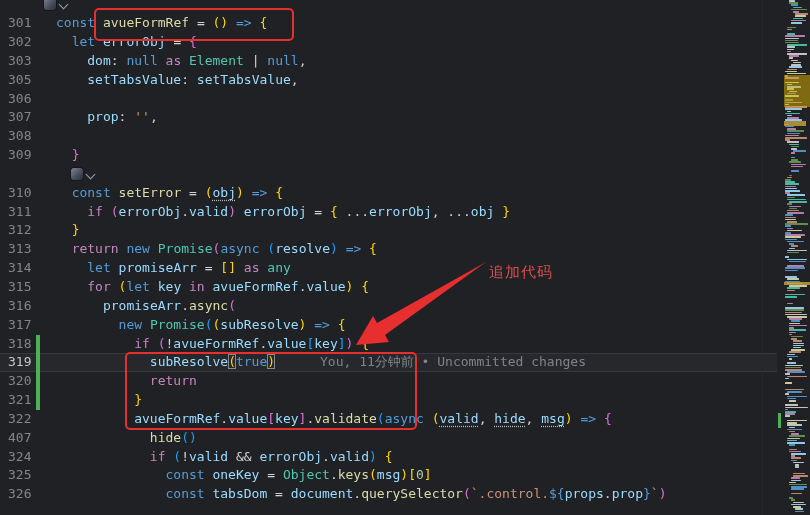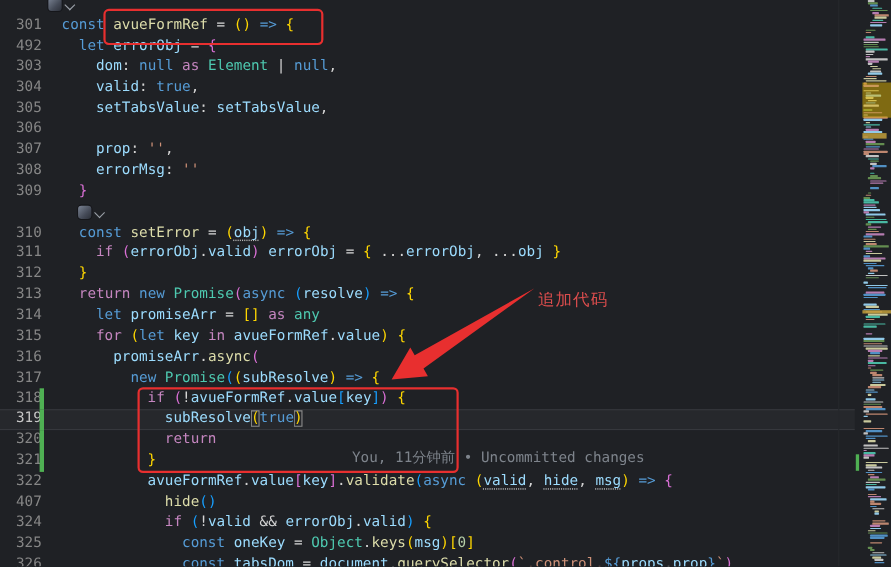--- a/index.html
+++ b/index.html
@@ -1,61 +1,60 @@
 <!DOCTYPE html>
 <html style="--red: #e82f2f; --green: #4fb053; --blame-gray: #7e848c;"><head>
 <meta charset="utf-8">
 <style>
   html,body{margin:0;padding:0;background:#1f2125;}
   #screen{position:relative;width:810px;height:515px;overflow:hidden;background:#1f2125;
     font-family:"DejaVu Sans Mono","Liberation Mono",monospace;font-size:13px;color:#d4d4d4;}
   #rows{position:absolute;top:-4.7px;left:0;width:810px;}
   .row{position:relative;height:18.85px;line-height:18.85px;white-space:pre;}
-  .num{position:absolute;left:8px;width:30px;color:#868686;text-align:right;}
+  .num{position:absolute;left:8px;width:30px;color:#868686;}
   .row.active .num{color:#c6c6c6;}
   .row.active::before{content:"";position:absolute;left:0;width:777px;top:0;height:100%;
     background:rgba(255,255,255,.035);border-top:1px solid #36383d;border-bottom:1px solid #36383d;box-sizing:border-box;}
   .chg{position:absolute;left:36px;width:4px;top:0;bottom:0;background:var(--green);}
   .code{position:absolute;left:56px;top:0;white-space:pre;}
   .ind{display:inline-block;width:2ch;height:100%;vertical-align:top;}
   .ind.g{box-shadow:inset 1px 0 0 #3b3e43;}
   .tok{display:inline;}
   .kw1{color:#569cd6;} .kw2{color:#c586c0;} .fn{color:#dcdcaa;} .vr{color:#9cdcfe;}
   .ty{color:#4ec9b0;} .st{color:#ce9178;} .nm{color:#b5cea8;}
   .b1{color:#ffd700;} .b2{color:#da70d6;} .b3{color:#179fff;}
   .du{text-decoration:underline dotted #b9b9b9;text-underline-offset:3px;}
   .bm{box-shadow:inset 0 0 0 1px #8a8a8a;}
-  .blame{position:absolute;left:320px;color:var(--blame-gray);margin-top:36px;}
+  .blame{position:absolute;left:320px;color:var(--blame-gray);}
   .bic{position:absolute;top:3px;width:12px;height:12px;border-radius:3px;
     background:linear-gradient(135deg,#7b8494,#454b58 60%,#2c3038);box-shadow:0 0 0 1px #15161a;}
   .chev{position:absolute;top:6px;width:6px;height:6px;border-left:1.6px solid #9aa0a8;border-bottom:1.6px solid #9aa0a8;transform:rotate(-45deg);}
   #mmdiv{position:absolute;left:762px;top:0;width:1px;height:515px;background:#26282c;}
   #minimap{position:absolute;left:784px;top:0;width:26px;height:515px;}
   #minimap i{position:absolute;height:1.5px;border-radius:.5px;opacity:.9;}
   .mm-mark{position:absolute;}
   #box1{position:absolute;left:94px;top:8px;width:196px;height:29px;border:2px solid var(--red);border-radius:5px;pointer-events:none;}
   #box2{position:absolute;left:125px;top:352px;width:288px;height:74px;border:2px solid var(--red);border-radius:5px;pointer-events:none;}
   #arrow{position:absolute;left:0;top:0;pointer-events:none;}
   #anno-label{position:absolute;left:489px;top:263px;font-family:"DejaVu Sans","Liberation Sans",sans-serif;
     font-size:15px;font-weight:500;color:#db4d4d;letter-spacing:1px;pointer-events:none;}
 </style>
 </head>
 <body>
 
 <div id="screen">
   <div id="rows">
       <div class="row"><span class="bic" style="left:44px"></span><span class="chev" style="left:60px"></span></div>
       <div class="row"><span class="num">301</span><span class="code"><span class="tok kw1">const</span><span class="tok "> </span><span class="tok fn">avueFormRef</span><span class="tok "> = </span><span class="tok b1">()</span><span class="tok "> </span><span class="tok kw1">=&gt;</span><span class="tok "> </span><span class="tok b1">{</span></span></div>
-      <div class="row"><span class="num">492</span><span class="code"><span class="ind"></span><span class="tok kw1">let</span><span class="tok "> </span><span class="tok vr">errorObj</span><span class="tok "> = </span><span class="tok b2">{</span></span></div>
+      <div class="row"><span class="num">302</span><span class="code"><span class="ind"></span><span class="tok kw1">let</span><span class="tok "> </span><span class="tok vr">errorObj</span><span class="tok "> = </span><span class="tok b2">{</span></span></div>
       <div class="row"><span class="num">303</span><span class="code"><span class="ind"></span><span class="ind g"></span><span class="tok vr">dom</span><span class="tok ">: </span><span class="tok kw1">null</span><span class="tok "> </span><span class="tok kw2">as</span><span class="tok "> </span><span class="tok ty">Element</span><span class="tok "> | </span><span class="tok kw1">null</span><span class="tok ">,</span></span></div>
-      <div class="row"><span class="num">304</span><span class="code"><span class="ind"></span><span class="ind g"></span><span class="tok vr">valid</span><span class="tok ">: </span><span class="tok kw1">true</span><span class="tok ">,</span></span></div>
       <div class="row"><span class="num">305</span><span class="code"><span class="ind"></span><span class="ind g"></span><span class="tok vr">setTabsValue</span><span class="tok ">: </span><span class="tok vr">setTabsValue</span><span class="tok ">,</span></span></div>
       <div class="row"><span class="num">306</span></div>
       <div class="row"><span class="num">307</span><span class="code"><span class="ind"></span><span class="ind g"></span><span class="tok vr">prop</span><span class="tok ">: </span><span class="tok st">''</span><span class="tok ">,</span></span></div>
-      <div class="row"><span class="num">308</span><span class="code"><span class="ind"></span><span class="ind g"></span><span class="tok vr">errorMsg</span><span class="tok ">: </span><span class="tok st">''</span></span></div>
+      <div class="row"><span class="num">308</span></div>
       <div class="row"><span class="num">309</span><span class="code"><span class="ind"></span><span class="tok b2">}</span></span></div>
       <div class="row"><span class="bic" style="left:71px"></span><span class="chev" style="left:87px"></span></div>
       <div class="row"><span class="num">310</span><span class="code"><span class="ind"></span><span class="tok kw1">const</span><span class="tok "> </span><span class="tok fn">setError</span><span class="tok "> = </span><span class="tok b1">(</span><span class="tok vr du">obj</span><span class="tok b1">)</span><span class="tok "> </span><span class="tok kw1">=&gt;</span><span class="tok "> </span><span class="tok b1">{</span></span></div>
       <div class="row"><span class="num">311</span><span class="code"><span class="ind"></span><span class="ind g"></span><span class="tok kw2">if</span><span class="tok "> </span><span class="tok b2">(</span><span class="tok vr">errorObj</span><span class="tok ">.</span><span class="tok vr">valid</span><span class="tok b2">)</span><span class="tok "> </span><span class="tok vr">errorObj</span><span class="tok "> = </span><span class="tok b1">{</span><span class="tok "> ...</span><span class="tok vr">errorObj</span><span class="tok ">, ...</span><span class="tok vr">obj</span><span class="tok "> </span><span class="tok b1">}</span></span></div>
       <div class="row"><span class="num">312</span><span class="code"><span class="ind"></span><span class="tok b1">}</span></span></div>
       <div class="row"><span class="num">313</span><span class="code"><span class="ind"></span><span class="tok kw2">return</span><span class="tok "> </span><span class="tok kw1">new</span><span class="tok "> </span><span class="tok ty">Promise</span><span class="tok b2">(</span><span class="tok kw1">async</span><span class="tok "> </span><span class="tok b3">(</span><span class="tok vr">resolve</span><span class="tok b3">)</span><span class="tok "> </span><span class="tok kw1">=&gt;</span><span class="tok "> </span><span class="tok b1">{</span></span></div>
       <div class="row"><span class="num">314</span><span class="code"><span class="ind"></span><span class="ind g"></span><span class="tok kw1">let</span><span class="tok "> </span><span class="tok vr">promiseArr</span><span class="tok "> = </span><span class="tok b1">[]</span><span class="tok "> </span><span class="tok kw2">as</span><span class="tok "> </span><span class="tok ty">any</span></span></div>
       <div class="row"><span class="num">315</span><span class="code"><span class="ind"></span><span class="ind g"></span><span class="tok kw2">for</span><span class="tok "> </span><span class="tok b1">(</span><span class="tok kw1">let</span><span class="tok "> </span><span class="tok vr">key</span><span class="tok "> </span><span class="tok kw2">in</span><span class="tok "> </span><span class="tok vr">avueFormRef</span><span class="tok ">.</span><span class="tok vr">value</span><span class="tok b1">)</span><span class="tok "> </span><span class="tok b1">{</span></span></div>
       <div class="row"><span class="num">316</span><span class="code"><span class="ind"></span><span class="ind g"></span><span class="ind g"></span><span class="tok vr">promiseArr</span><span class="tok ">.</span><span class="tok fn">async</span><span class="tok b2">(</span></span></div>
       <div class="row"><span class="num">317</span><span class="code"><span class="ind"></span><span class="ind g"></span><span class="ind g"></span><span class="ind g"></span><span class="tok kw1">new</span><span class="tok "> </span><span class="tok ty">Promise</span><span class="tok b3">(</span><span class="tok b1">(</span><span class="tok vr">subResolve</span><span class="tok b1">)</span><span class="tok "> </span><span class="tok kw1">=&gt;</span><span class="tok "> </span><span class="tok b1">{</span></span></div>

